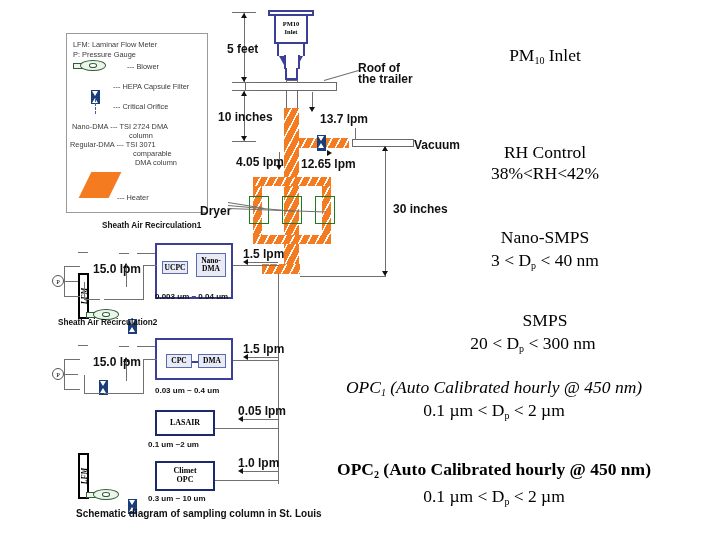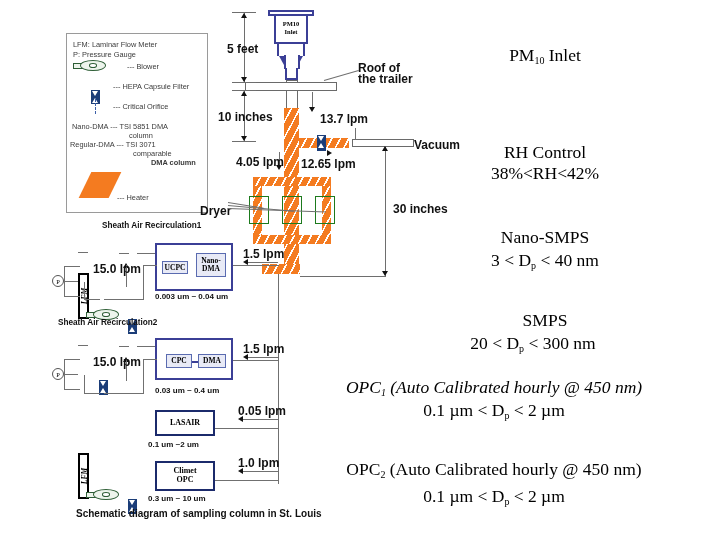--- a/index.html
+++ b/index.html
@@ -102,25 +102,25 @@
       <div class="hub"></div>
   </div>
   <div class="abs lg" style="left:60px;top:28px;">--- Blower</div>
 
   <div class="abs hepa" style="left:24px;top:45px;"></div>
   <div class="abs lg" style="left:46px;top:48px;">--- HEPA Capsule Filter</div>
 
   <div class="abs orifice" style="left:28px;top:65px;"></div>
   <div class="abs lg" style="left:46px;top:68px;text-align:right;">--- Critical Orifice</div>
 
-  <div class="abs lg" style="left:5px;top:88px;">Nano-DMA --- TSI 5851 DMA</div>
+  <div class="abs lg" style="left:5px;top:88px;">Nano-DMA --- TSI 2724 DMA</div>
   <div class="abs lg" style="left:62px;top:97px;">column</div>
   <div class="abs lg" style="left:3px;top:106px;">Regular-DMA --- TSI 3071</div>
   <div class="abs lg" style="left:66px;top:115px;">comparable</div>
-  <div class="abs lg" style="left:84px;top:124px;font-weight:bold;">DMA column</div>
+  <div class="abs lg" style="left:68px;top:124px;">DMA column</div>
 
   <div class="abs heater" style="left:18px;top:138px;"></div>
   <div class="abs lg" style="left:50px;top:159px;">--- Heater</div>
 </div>
 
 <div class="abs" style="left:268px;top:10px;width:46px;height:6px;border:2px solid #3b3f96;background:#fff;box-sizing:border-box;"></div>
 <div class="abs" style="left:274px;top:16px;width:34px;height:28px;border:2px solid #3b3f96;border-top:none;background:#fff;box-sizing:border-box;">
   <div class="abs serif" style="left:0;top:4px;width:100%;text-align:center;font-size:6.5px;font-weight:bold;">PM10</div>
   <div class="abs serif" style="left:0;top:12px;width:100%;text-align:center;font-size:6.5px;font-weight:bold;">Inlet</div>
 </div>
@@ -204,21 +204,21 @@
 <div class="abs blower" style="left:86px;top:247px;">
   <div class="inlet"></div>
     <div class="body"></div>
     <div class="hub"></div>
 </div>
 <div class="abs lineh" style="left:78px;top:252px;width:10px;"></div>
 <div class="abs hepa" style="left:128px;top:246px;width:9px;height:15px;"></div>
 <div class="abs lineh" style="left:119px;top:253px;width:10px;"></div>
 <div class="abs lineh" style="left:137px;top:253px;width:18px;"></div>
 
-<div class="abs ibox" style="left:155px;top:243px;width:78px;height:48px;">
+<div class="abs ibox" style="left:155px;top:243px;width:78px;height:56px;">
   <div class="abs inner" style="left:5px;top:16px;width:26px;height:13px;">UCPC</div>
   <div class="abs inner" style="left:39px;top:8px;width:30px;height:24px;flex-direction:column;">
     <div>Nano-</div>
     <div>DMA</div>
   </div>
 </div>
 <div class="abs lineh" style="left:143px;top:265px;width:14px;"></div>
 <div class="abs linev" style="left:143px;top:265px;height:34px;"></div>
 <div class="abs lineh" style="left:104px;top:299px;width:40px;"></div>
 <div class="abs hepa" style="left:99px;top:292px;width:9px;height:15px;"></div>
@@ -317,18 +317,18 @@
   <span>20 &lt; D</span><sub>p</sub><span> &lt; 300 nm</span>
 </div>
 
 <div class="abs ann" style="left:270px;top:377px;width:448px;font-style:italic;">
   <span>OPC</span><sub>1</sub><span> (Auto Calibrated hourly @ 450 nm)</span>
 </div>
 <div class="abs ann" style="left:270px;top:400px;width:448px;">
   <span>0.1 µm &lt; D</span><sub>p</sub><span> &lt; 2 µm</span>
 </div>
 
-<div class="abs ann" style="left:270px;top:459px;width:448px;">
+<div class="abs ann" style="left:270px;top:459px;width:448px;font-weight:bold;">
   <span>OPC</span><sub>2</sub><span> (Auto Calibrated hourly @ 450 nm)</span>
 </div>
 <div class="abs ann" style="left:270px;top:486px;width:448px;">
   <span>0.1 µm &lt; D</span><sub>p</sub><span> &lt; 2 µm</span>
 </div>
 
 </body></html>

